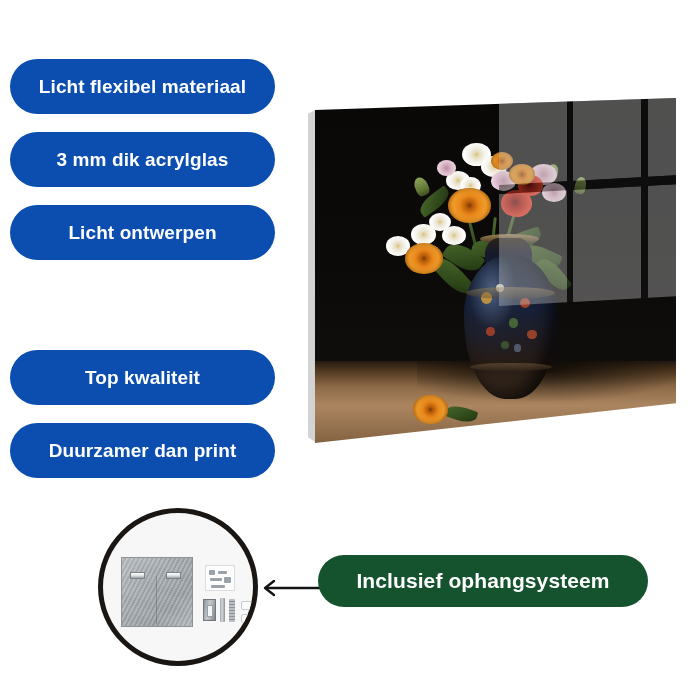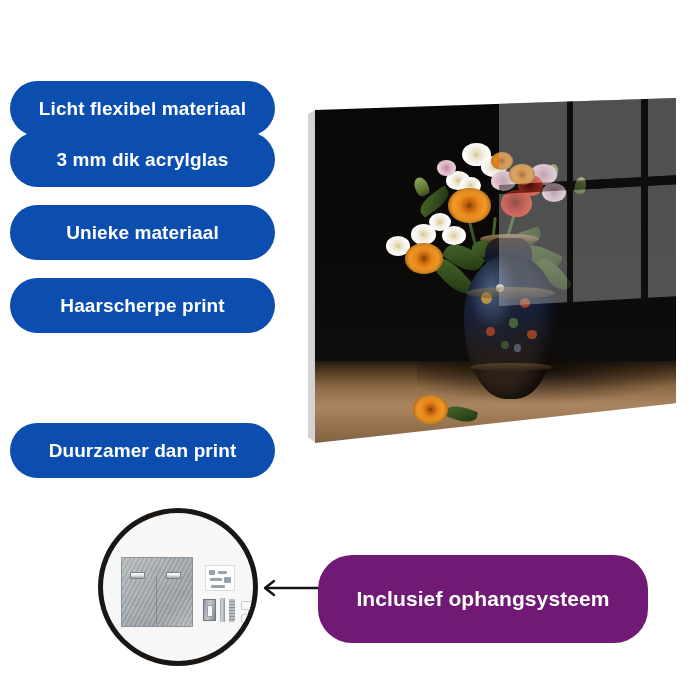--- a/index.html
+++ b/index.html
@@ -308,52 +308,52 @@
     width: 68px;
     height: 20px;
   }
 
   
   #hanging-pill {
     position: absolute;
     left: 318px;
     top: 555px;
     width: 330px;
-    height: 88px;
+    height: 52px;
     border-radius: 34px;
-    background: #701a75;
+    background: #14532d;
     display: flex;
     align-items: center;
     justify-content: center;
   }
   #hanging-pill .feature-pill-label {
     font-size: 21px;
   }
 </style>
 </head>
 <body>
 
 <div id="feature-list">
 
-  <div class="feature-pill" style="top:59px;margin-top:22px;">
+  <div class="feature-pill" style="top:59px;">
     <span class="feature-pill-label">Licht flexibel materiaal</span>
   </div>
 
   <div class="feature-pill" style="top:132px;">
     <span class="feature-pill-label">3 mm dik acrylglas</span>
   </div>
 
   <div class="feature-pill" style="top:205px;">
-    <span class="feature-pill-label">Unieke materiaal</span>
-  </div>
-
-  <div class="feature-pill" style="top:278px;">
-    <span class="feature-pill-label">Haarscherpe print</span>
-  </div>
-
+    <span class="feature-pill-label">Licht ontwerpen</span>
+  </div>
+
+
+  <div class="feature-pill" style="top:350px;">
+    <span class="feature-pill-label">Top kwaliteit</span>
+  </div>
 
   <div class="feature-pill" style="top:423px;">
     <span class="feature-pill-label">Duurzamer dan print</span>
   </div>
 
 </div>
 
 <div id="art-panel-wrap">
 
   <div id="art-edge"></div>

